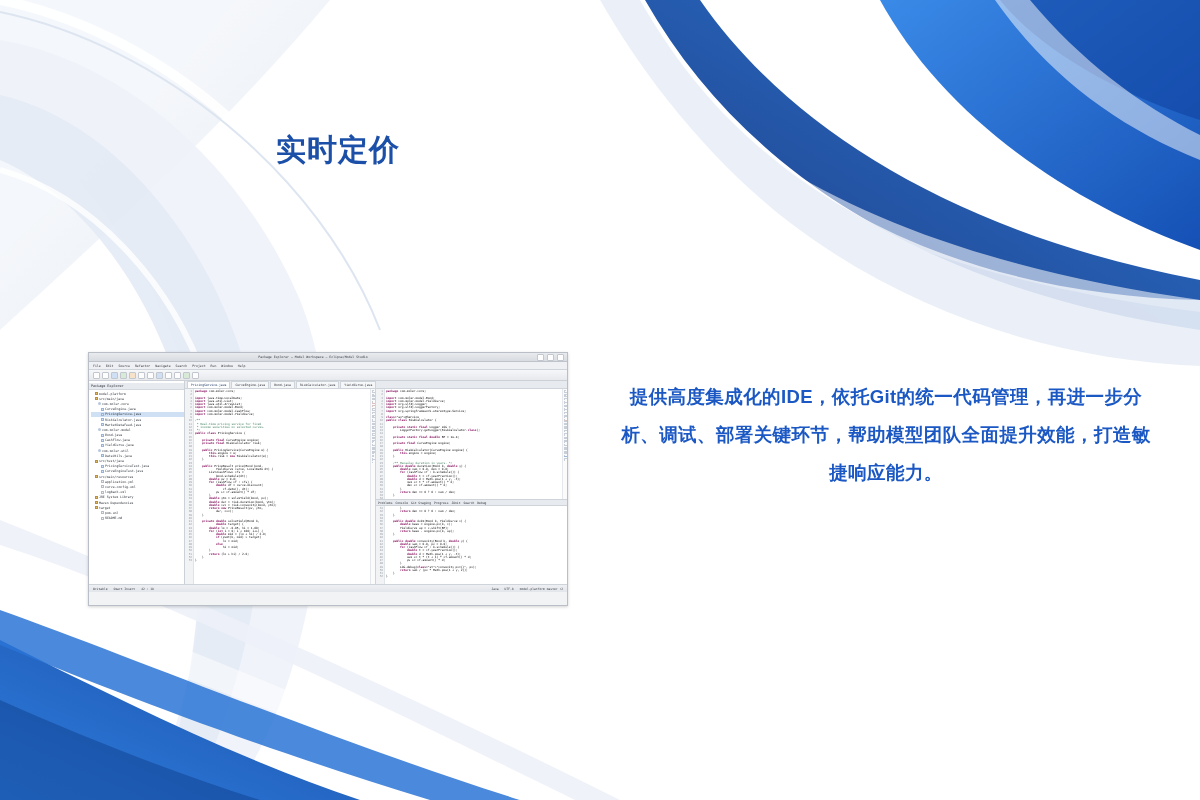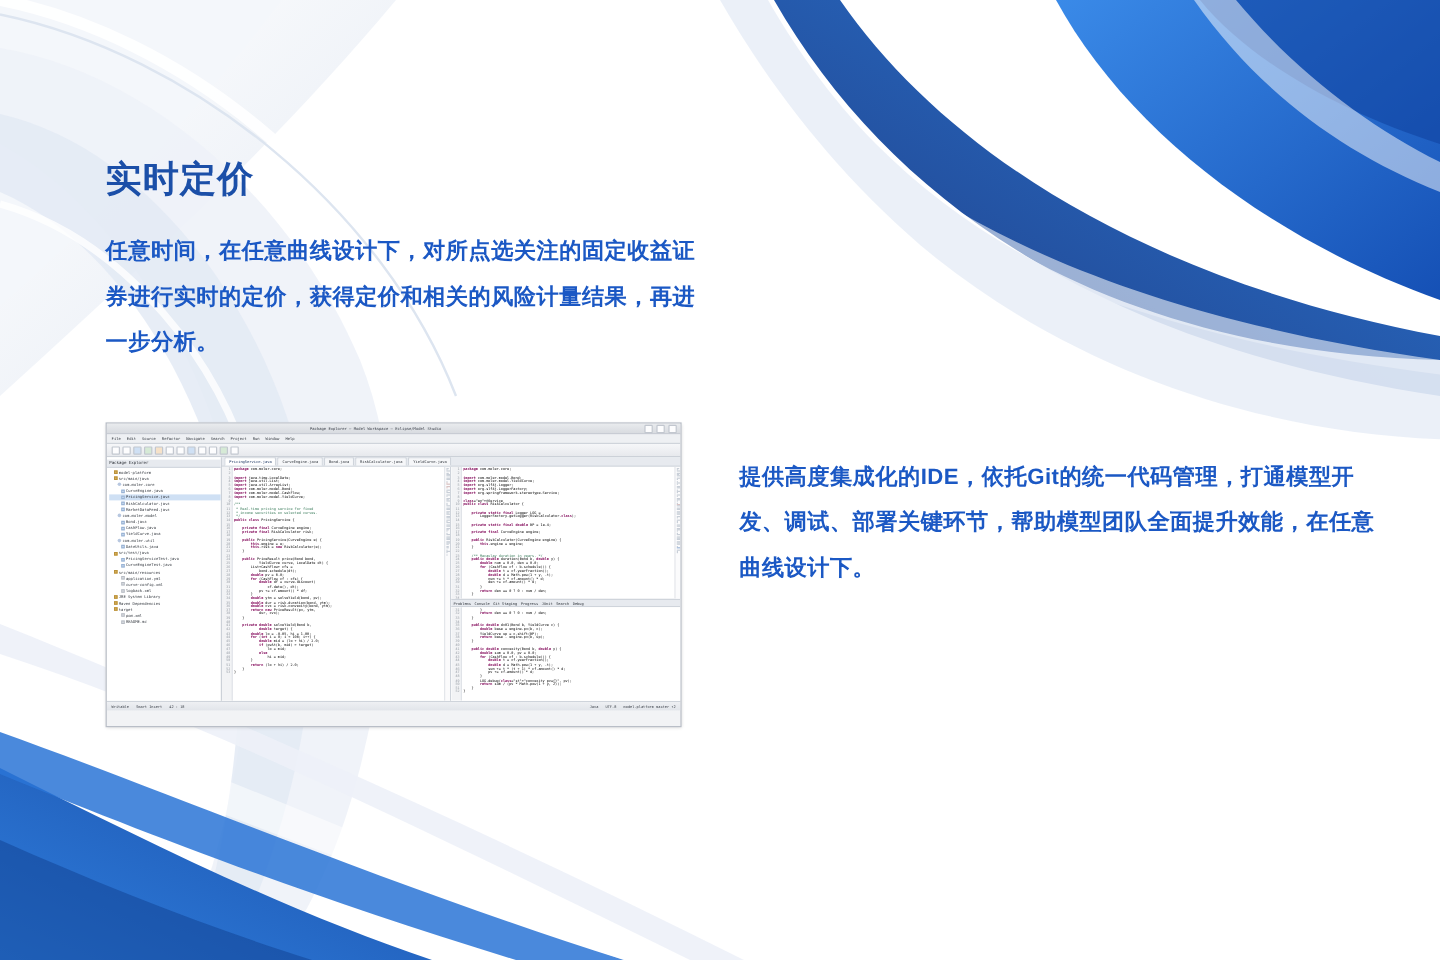--- a/index.html
+++ b/index.html
@@ -13,21 +13,21 @@
     position: relative;
     width: 1200px; height: 800px;
     background: #ffffff;
     overflow: hidden;
   }
 
   
   .bg-svg { position: absolute; inset: 0; width: 1200px; height: 800px; }
 
   
-  .block { position: absolute; }
+  .block { position: absolute; text-align: center; }
 
   .title {
     font-size: 30px;
     font-weight: bold;
     color: #1b4fa8;
     letter-spacing: 1px;
     line-height: 1.2;
   }
   .body-text {
     font-size: 18.5px;
@@ -226,25 +226,24 @@
       <path d="M0,800 L0,640 C120,700 240,760 360,800 Z" fill="url(#gBlue3)"></path>
       <path d="M0,800 L0,700 C90,740 180,775 260,800 Z" fill="#10408f" opacity=".5"></path>
       <path d="M0,610 C140,660 330,740 520,800 L430,800 C250,745 110,690 0,645 Z" fill="#2a74d6" opacity=".85"></path>
       <path d="M0,576 C170,640 380,730 560,800 L520,800 C330,735 150,665 0,606 Z" fill="#ffffff" opacity=".5"></path>
       <path d="M0,520 C200,600 420,700 620,800 L575,800 C370,700 170,600 0,545 Z" fill="#edf1f8" opacity=".9"></path>
     </g>
   </svg>
 
   <div class="block" id="block-pricing">
     <div class="title">实时定价</div>
-    <div class="body-text">任意时间，在任意曲线设计下，对所点选关注的固定收益证券进行实时的定价，获得定价和相关的风险计量结果，再进一步分析。</div>
   </div>
 
   <div class="block" id="block-platform">
-    <div class="body-text">提供高度集成化的IDE，依托Git的统一代码管理，打通模型开发、调试、部署关键环节，帮助模型团队全面提升效能，在任意曲线设计下。</div>
+    <div class="body-text">提供高度集成化的IDE，依托Git的统一代码管理，再进一步分析、调试、部署关键环节，帮助模型团队全面提升效能，打造敏捷响应能力。</div>
   </div>
 
   <div id="ide-shot">
 
     <div class="ide-titlebar">
       <div class="spacer"></div>
       <div class="tt">Package Explorer — Model Workspace — Eclipse/Model Studio</div>
       <div class="spacer"></div>
       <div class="tbtn"></div>
       <div class="tbtn"></div>

